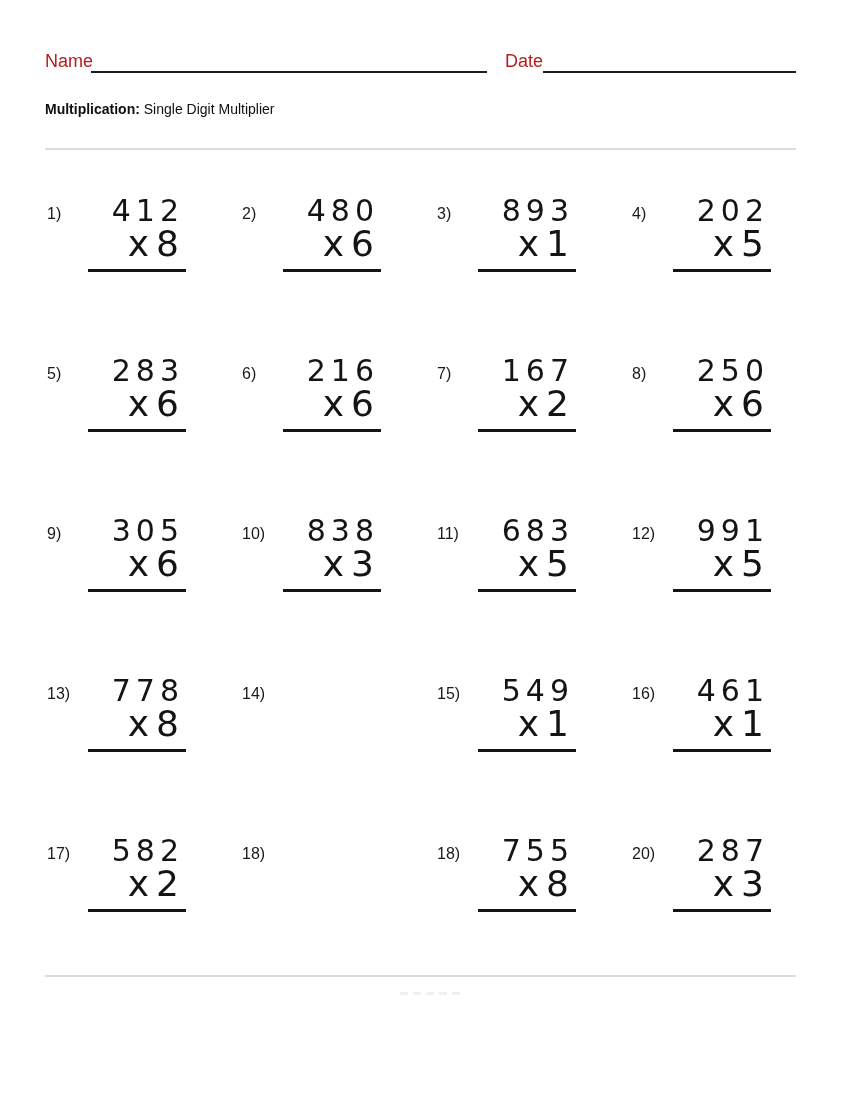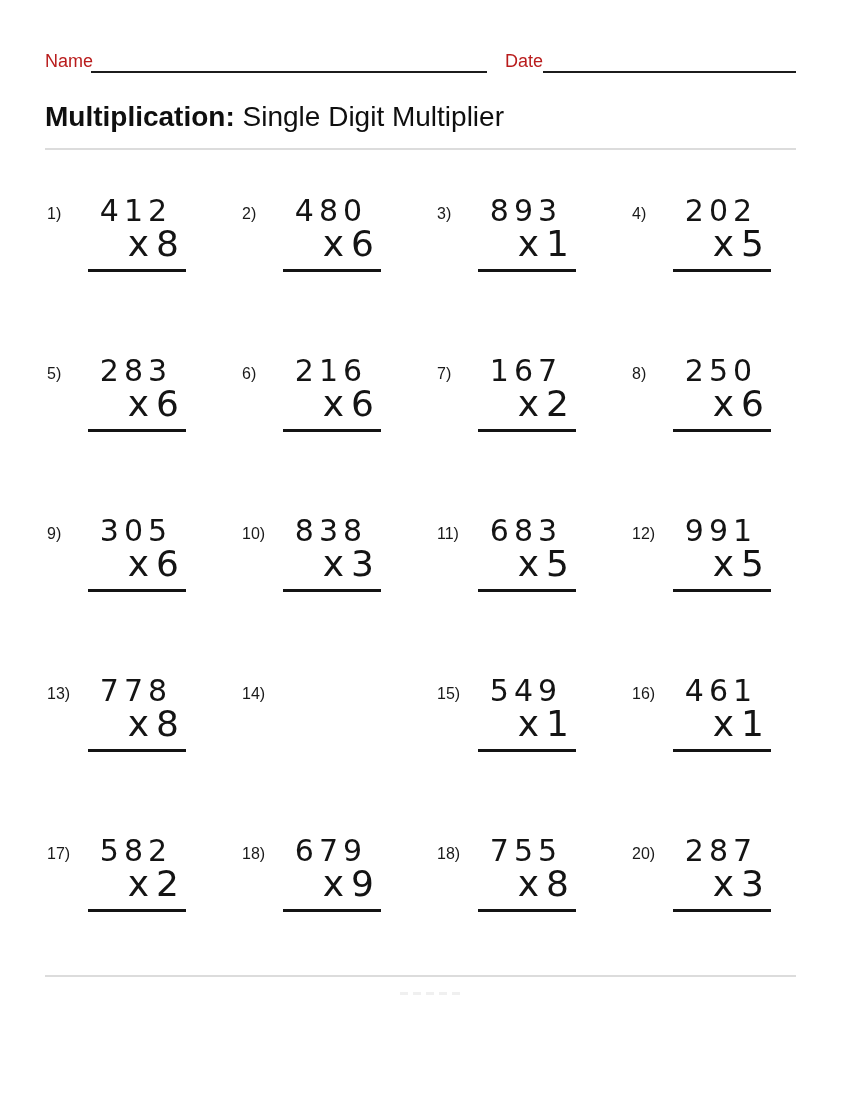--- a/index.html
+++ b/index.html
@@ -12,21 +12,21 @@
 
   
   .hdr-label { position: absolute; top: 51px; font-size: 18px; color: #b91c1c; }
   #name-label { left: 45px; }
   #date-label { left: 505px; }
   .hdr-line { position: absolute; top: 71px; border-bottom: 2px solid #1c1c1c; }
   #name-line { left: 91px; width: 396px; }
   #date-line { left: 543px; width: 253px; }
 
   
-  .title { position: absolute; left: 45px; top: 101px; font-size: 28px; color: #0f0f0f; text-align: center; }
+  .title { position: absolute; left: 45px; top: 101px; font-size: 14px; color: #0f0f0f; text-align: center; }
   .title .b { font-weight: bold; }
 
   
   .divider { position: absolute; left: 45px; width: 751px; height: 2px; background: #dcdcdc; }
   #divider-top { top: 148px; }
   #divider-bottom { top: 975px; }
 
   
   .grid {
     position: absolute; left: 40px; top: 190px;
@@ -36,21 +36,21 @@
   }
   .cell { position: relative; }
   .plabel {
     position: absolute; left: 7px; top: 15px;
     font-size: 16px; color: #1a1a1a;
   }
   .work { position: absolute; left: 48px; top: 4px; width: 98px; }
   .top {
     font-family: "DejaVu Sans", sans-serif;
     font-size: 30px; line-height: 34px; height: 34px;
-    text-align: center; padding-right: 2px; letter-spacing: 5px;
+    text-align: right; padding-right: 2px; letter-spacing: 5px;
     color: #141414; white-space: nowrap;
   }
   .brow {
     font-family: "DejaVu Sans", sans-serif;
     font-size: 36px; line-height: 32px; height: 32px;
     text-align: right; padding-right: 7px;
     color: #141414; white-space: nowrap;
   }
   .brow .mult { margin-left: 7px; }
   .ansline { height: 3px; background: #141414; margin-top: 9px; }
@@ -216,25 +216,20 @@
     <span class="plabel">17)</span>
     <div class="work">
       <div class="top">582</div>
       <div class="brow"><span>x</span><span class="mult">2</span></div>
       <div class="ansline"></div>
     </div>
   </div>
 
   <div class="cell">
     <span class="plabel">18)</span>
-    <div class="work">
-      <div class="top">679</div>
-      <div class="brow"><span>x</span><span class="mult">9</span></div>
-      <div class="ansline"></div>
-    </div>
   </div>
 
   <div class="cell">
     <span class="plabel">18)</span>
     <div class="work">
       <div class="top">755</div>
       <div class="brow"><span>x</span><span class="mult">8</span></div>
       <div class="ansline"></div>
     </div>
   </div>

